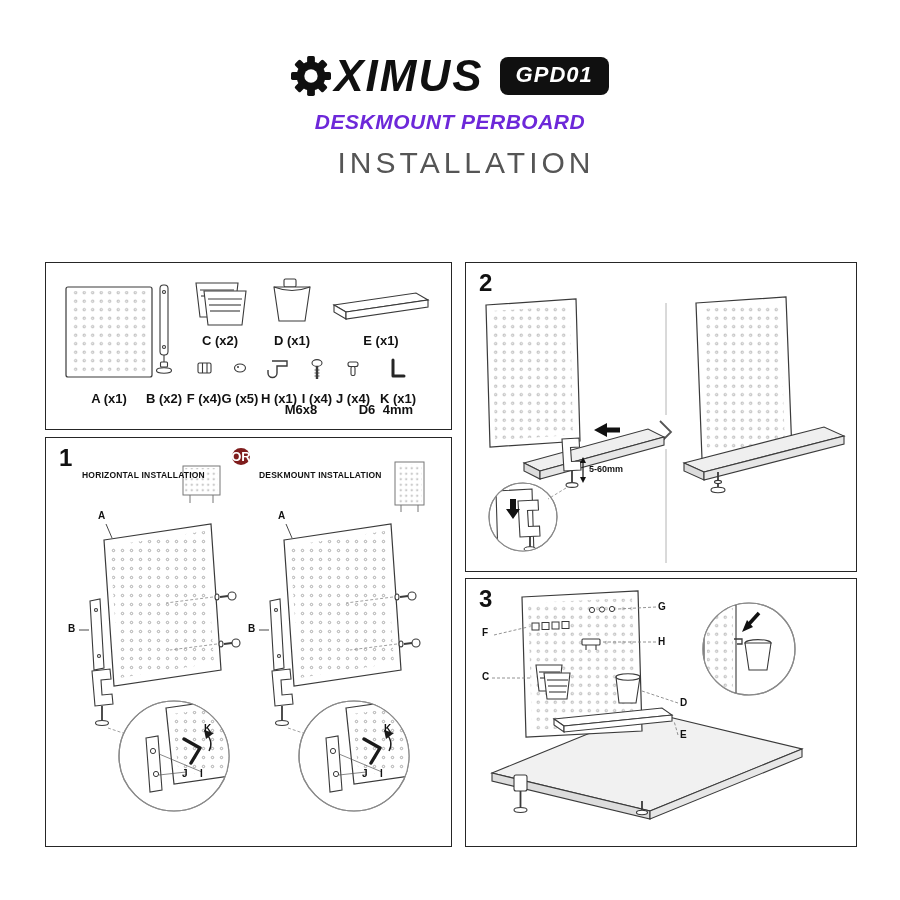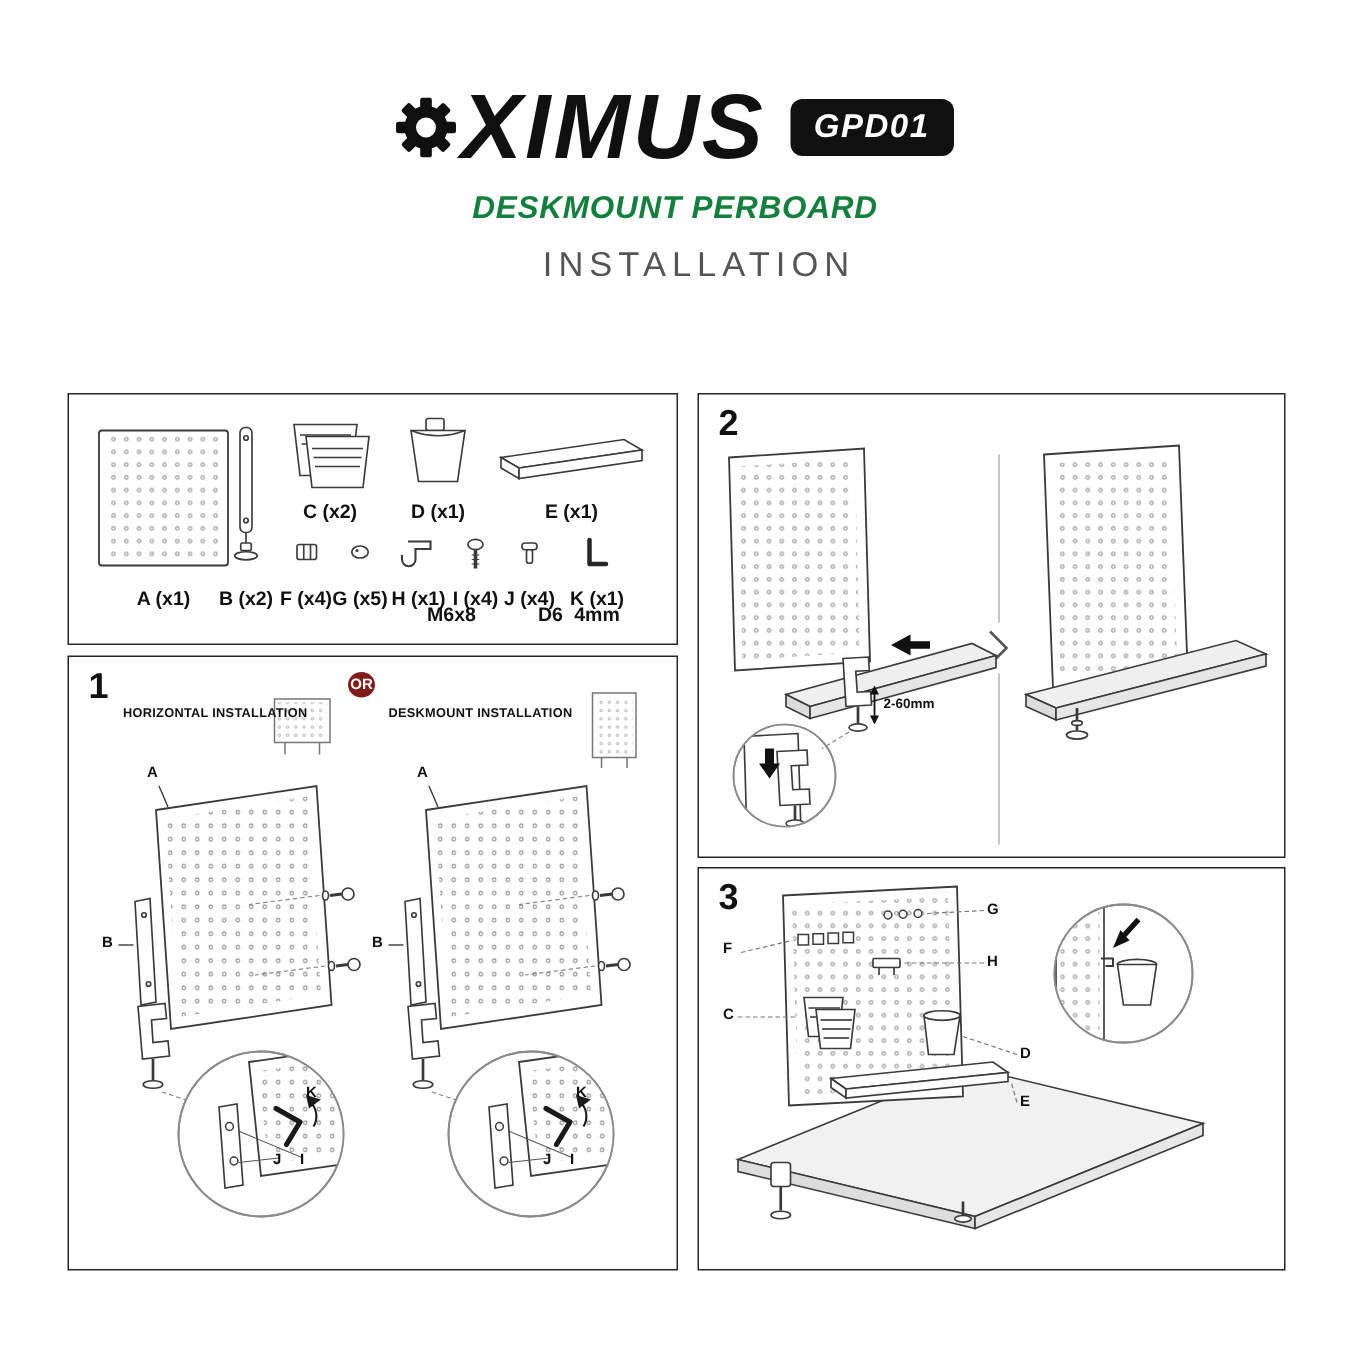--- a/index.html
+++ b/index.html
@@ -2,38 +2,38 @@
 <html><head>
 <meta charset="utf-8">
 <style>
   html,body{margin:0;padding:0;background:#ffffff;}
   #page{position:relative;width:900px;height:900px;background:#fff;font-family:"Liberation Sans",sans-serif;color:#111;overflow:hidden;}
 
   
   .hdr{position:absolute;left:0;top:54px;width:100%;text-align:center;}
   .logo-row{display:flex;align-items:center;justify-content:center;gap:16px;}
   .brand{display:flex;align-items:center;gap:3px;}
-  .brand-text{font-style:italic;font-weight:bold;font-size:61px;letter-spacing:2px;line-height:1;color:#101010;}
+  .brand-text{font-style:italic;font-weight:bold;font-size:44px;letter-spacing:2px;line-height:1;color:#101010;}
   .badge{background:#101010;color:#fff;font-style:italic;font-weight:bold;font-size:22px;line-height:1;padding:7px 16px 9px;border-radius:8px;letter-spacing:1px;}
-  .ptitle{margin-top:12px;font-style:italic;font-weight:bold;font-size:21px;letter-spacing:.5px;color:#15803d;}
-  .ititle{margin-top:12px;font-size:23px;letter-spacing:4px;color:#555;padding-left:32px;}
+  .ptitle{margin-top:12px;font-style:italic;font-weight:bold;font-size:21px;letter-spacing:.5px;color:#6d28d9;}
+  .ititle{margin-top:12px;font-size:30px;letter-spacing:4px;color:#555;padding-left:32px;}
 
   
   .box{position:absolute;border:1.6px solid #262626;background:#fff;}
   #parts-box{left:45px;top:262px;width:405px;height:166px;}
   #step1-box{left:45px;top:437px;width:405px;height:408px;}
   #step2-box{left:465px;top:262px;width:390px;height:308px;}
   #step3-box{left:465px;top:578px;width:390px;height:267px;}
   .layer{position:absolute;left:0;top:0;width:100%;height:100%;}
 
   .stepnum{position:absolute;left:13px;top:6px;font-size:24px;font-weight:bold;}
   .plabel,.pspec{position:absolute;transform:translateX(-50%);font-size:13px;font-weight:bold;white-space:nowrap;color:#111;}
   .callout{position:absolute;font-size:10px;font-weight:bold;color:#111;}
   .s1label{position:absolute;font-size:8.5px;font-weight:bold;letter-spacing:.2px;white-space:nowrap;margin-top:16px;}
-  .orb{position:absolute;width:18px;height:17px;border-radius:50%;background:#7f1d1d;color:#fff;font-size:10px;font-weight:bold;display:flex;align-items:center;justify-content:center;}
+  .orb{position:absolute;width:18px;height:17px;border-radius:50%;background:#7f1d1d;color:#fff;font-size:13px;font-weight:bold;display:flex;align-items:center;justify-content:center;}
   .dim{position:absolute;font-size:9px;font-weight:bold;white-space:nowrap;}
 </style>
 </head>
 <body>
 
 <div id="page">
 
   <header class="hdr">
     <div class="logo-row">
       <div class="brand">
@@ -329,21 +329,21 @@
         <polygon points="238,209 378,173 378,181 238,217" fill="#e6e6e6"></polygon>
       </g>
       <g stroke="#3a3a3a" stroke-width="1.1" fill="#fff">
         <line x1="252" y1="209" x2="252" y2="224" stroke-width="1.8"></line>
         <ellipse cx="252" cy="219" rx="3.5" ry="1.6"></ellipse>
         <ellipse cx="252" cy="227" rx="7" ry="2.7"></ellipse>
       </g>
     </svg>
 
     <span class="stepnum">2</span>
-    <span class="dim" style="left:123px;top:201px">2-60mm</span>
+    <span class="dim" style="left:123px;top:201px">5-60mm</span>
   </section>
 
   <section class="box" id="step3-box">
     <svg class="layer" viewBox="0 0 390 267">
       <defs>
         <pattern id="dots3" width="8.5" height="8.5" patternUnits="userSpaceOnUse">
           <circle cx="4.2" cy="4.2" r="1.15" fill="none" stroke="#8a8a8a" stroke-width="0.7"></circle>
         </pattern>
         <clipPath id="clipS3">
             <circle cx="283" cy="70" r="46"></circle>

